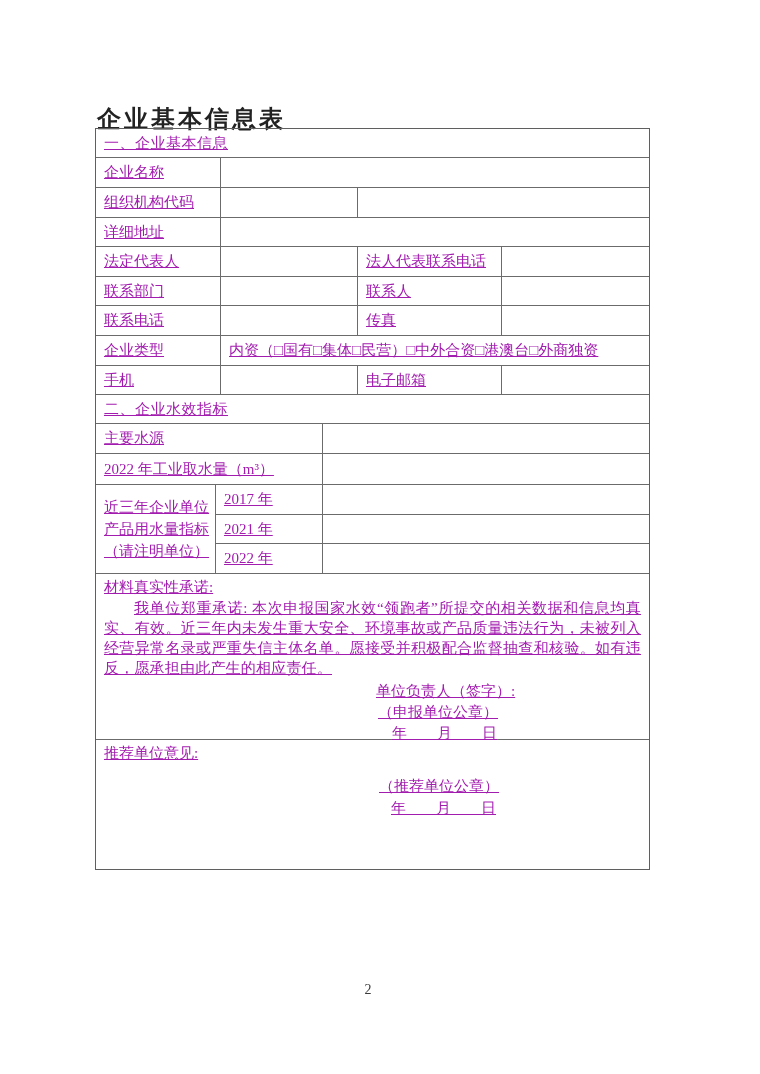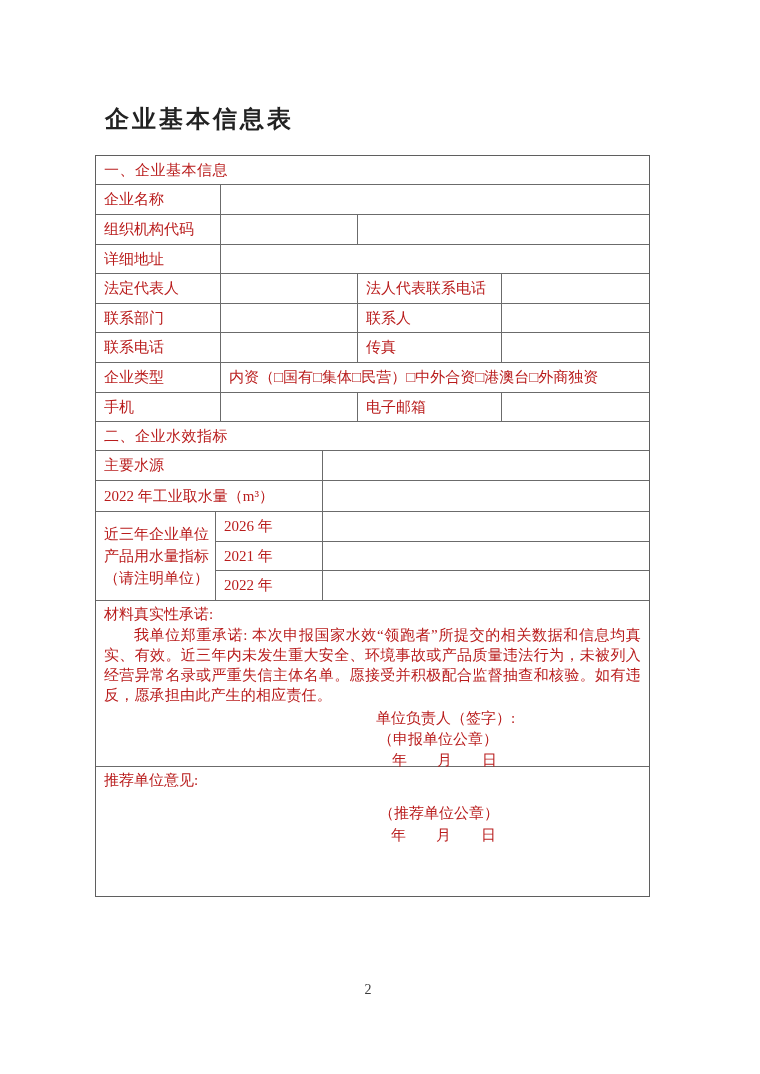--- a/index.html
+++ b/index.html
@@ -6,33 +6,34 @@
   html,body { width: 760px; height: 1074px; }
   body {
     position: relative;
     background: #ffffff;
     font-family: "Liberation Serif", "DejaVu Serif", serif;
     color: #2b2b2b;
     -webkit-font-smoothing: antialiased;
   }
   .doc-title {
     position: absolute;
-    left: 105px; top: 103px;
+    left: 97px; top: 103px;
     font-size: 24px;
     font-weight: bold;
     letter-spacing: 3px;
     color: #222;
   }
   .form-table {
     position: absolute;
-    left: 95px; top: 155px;
+    left: 95px; top: 128px;
     width: 555px; height: 742px;
     border: 1.5px solid #5f5f5f;
     font-size: 15px;
-    color: #b91c1c;
+    color: #a21caf;
+    text-decoration: underline;
   }
   .trow { display: flex; border-bottom: 1px solid #6b6b6b; }
   .trow:last-child { border-bottom: none; }
   .cell {
     padding: 2px 8px;
     display: flex;
     align-items: center;
     overflow: hidden;
     white-space: nowrap;
   }
@@ -150,21 +151,21 @@
 
   <div class="trow h31">
     <div class="cell s2label rb">2022 年工业取水量（m³）</div>
     <div class="cell cfill"></div>
   </div>
 
   <div class="trow h89">
     <div class="cell cmp-label rb">近三年企业单位产品用水量指标（请注明单位）</div>
     <div class="cmp-right">
       <div class="cmp-subrow">
-        <div class="cell yearlabel rb">2026 年</div>
+        <div class="cell yearlabel rb">2017 年</div>
         <div class="cell cfill"></div>
       </div>
       <div class="cmp-subrow">
         <div class="cell yearlabel rb">2021 年</div>
         <div class="cell cfill"></div>
       </div>
       <div class="cmp-subrow">
         <div class="cell yearlabel rb">2022 年</div>
         <div class="cell cfill"></div>
       </div>

